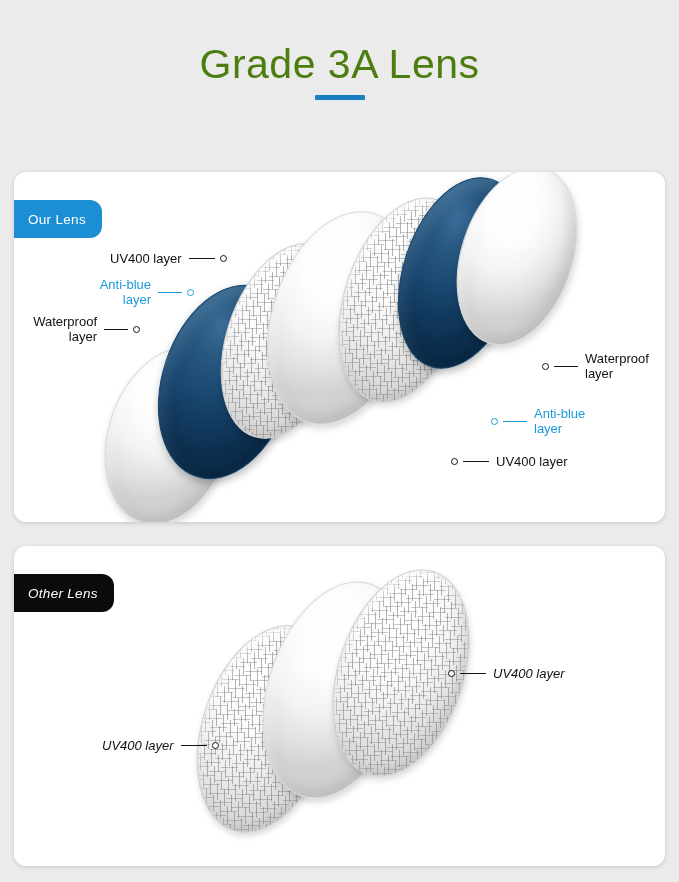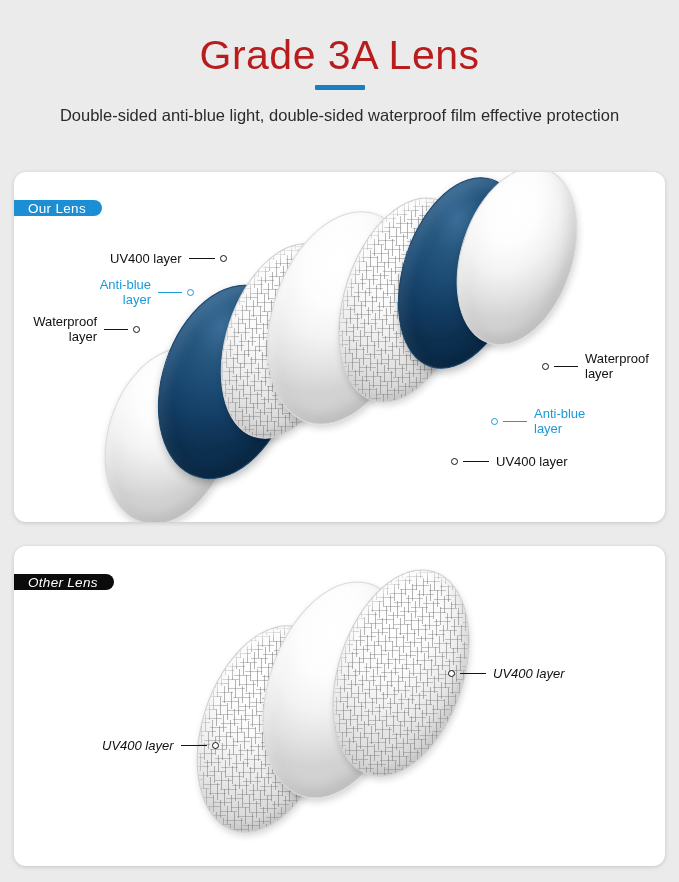--- a/index.html
+++ b/index.html
@@ -16,24 +16,24 @@
   }
 
   
   .header {
     padding-top: 34px;
     text-align: center;
   }
   .page-title {
     font-size: 41px;
     line-height: 1.05;
-    color: #b91c1c;
+    color: #4d7c0f;
     letter-spacing: 0.5px;
     font-weight: 400;
-    margin: 0;
+    margin: 9px;
   }
   .title-underline {
     width: 50px;
     height: 5px;
     background: #1a7fc1;
     margin: 8px auto 0 auto;
     border-radius: 1px;
   }
   .subtitle {
     margin: 14px auto 0 auto;
@@ -54,21 +54,21 @@
     box-shadow: 0 1px 4px rgba(0,0,0,0.16);
     overflow: hidden;
   }
   #card-our  { top: 172px; height: 350px; }
   #card-other{ top: 546px; height: 320px; font-style: italic; }
 
   .badge {
     position: absolute;
     top: 28px;
     left: 0;
-    height: 16px;
+    height: 38px;
     padding: 0 16px 0 14px;
     display: flex;
     align-items: center;
     border-radius: 0 12px 12px 0;
     font-size: 13.5px;
     letter-spacing: 0.3px;
     color: #ffffff;
     z-index: 30;
     white-space: nowrap;
   }
@@ -166,21 +166,20 @@
   .dot.accent { border-color: #1a9ad8; }
 
   .gap-l { width: 7px; flex: 0 0 auto; }
 </style>
 </head>
 <body>
 
 <div class="header">
   <h1 class="page-title">Grade 3A Lens</h1>
   <div class="title-underline"></div>
-  <p class="subtitle">Double-sided anti-blue light, double-sided waterproof film effective protection</p>
 </div>
 
 <div class="card" id="card-our">
 
   <div class="badge badge-blue">
     <span>Our Lens</span>
   </div>
 
   <div class="stage">
 

